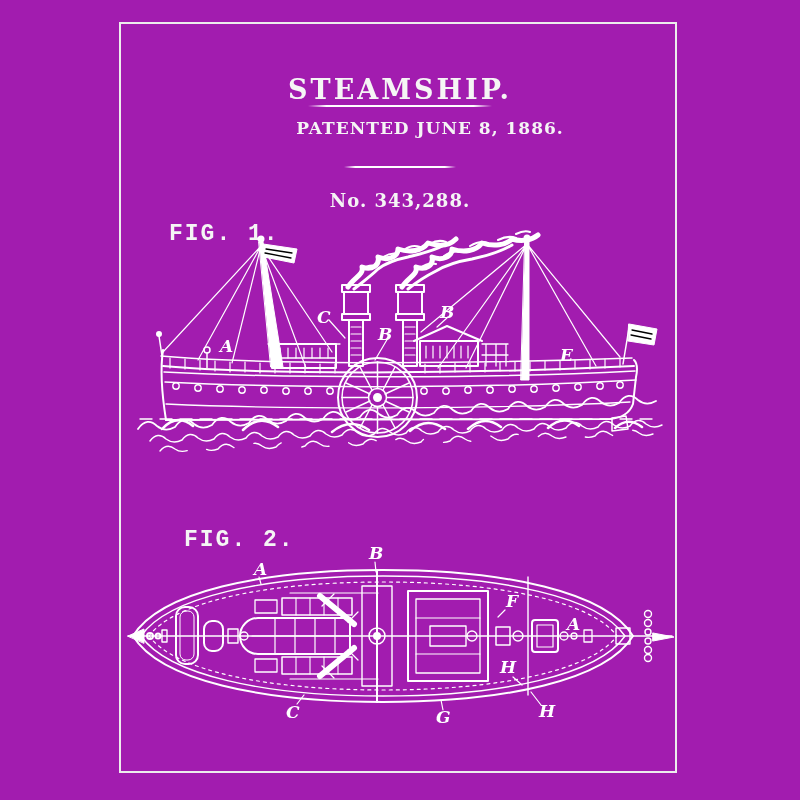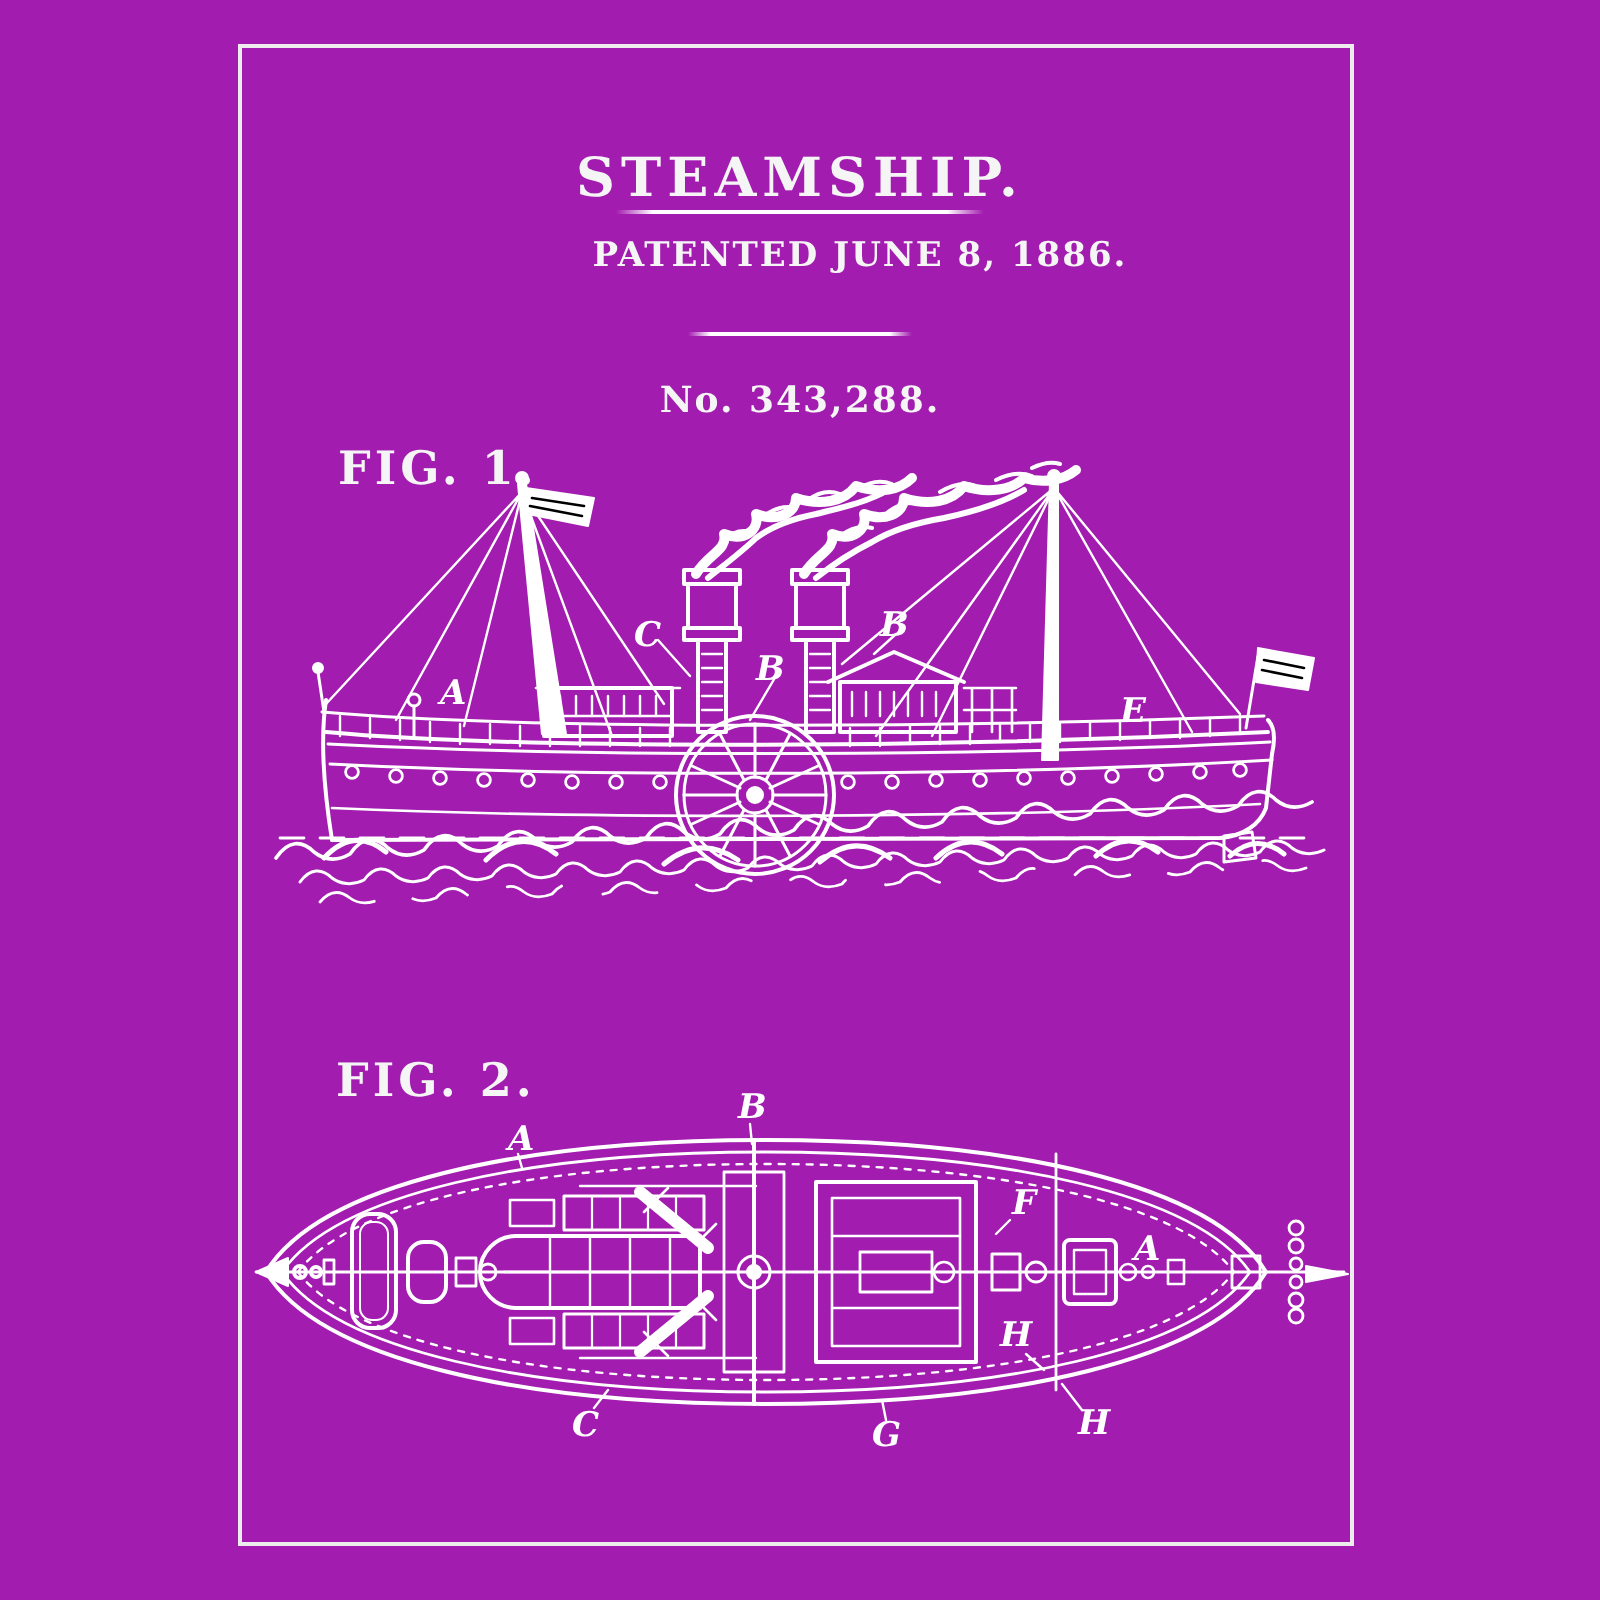--- a/index.html
+++ b/index.html
@@ -8,23 +8,23 @@
   #frame{position:absolute;left:119px;top:22px;width:558px;height:751px;
          border:2px solid #ededed;box-sizing:border-box;}
   .ttl{position:absolute;left:0;width:800px;text-align:center;white-space:nowrap;}
   #title{top:74px;font-size:27px;font-weight:bold;letter-spacing:3px;}
   #subtitle{top:118px;font-size:17px;font-weight:bold;letter-spacing:1px;margin-left:30px;}
   #patnum{top:142px;font-size:18px;font-weight:bold;letter-spacing:1px;margin-top:48px;}
   .rule{position:absolute;height:2px;
         background:linear-gradient(90deg,rgba(255,255,255,0),#fff 10%,#fff 90%,rgba(255,255,255,0));}
   #rule1{top:105px;left:308px;width:184px;}
   #rule2{top:166px;left:344px;width:112px;}
-  .figcap{position:absolute;font-size:23px;font-weight:bold;letter-spacing:2px;white-space:nowrap;}
+  .figcap{position:absolute;font-size:23px;font-weight:bold;letter-spacing:2px;white-space:nowrap;font-family:Liberation Mono, monospace;}
   #figcap1{left:169px;top:221px;}
-  #figcap2{left:168px;top:527px;}
+  #figcap2{left:184px;top:527px;}
   svg{position:absolute;left:0;top:0;}
   .plabel{font-family:"DejaVu Serif","Liberation Serif",serif;font-style:italic;
           font-weight:bold;font-size:17px;fill:#ffffff;stroke:none;}
 </style>
 </head>
 <body>
 
 <div id="poster">
   <div id="frame"></div>
 

